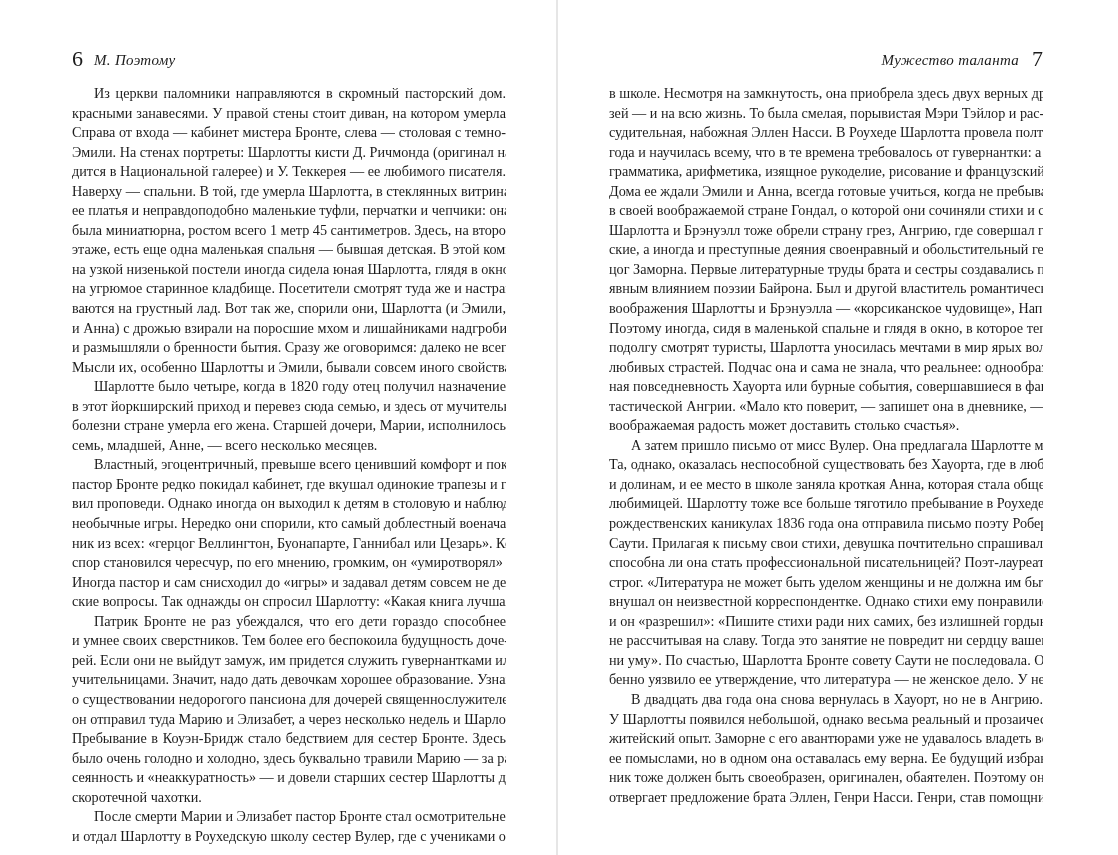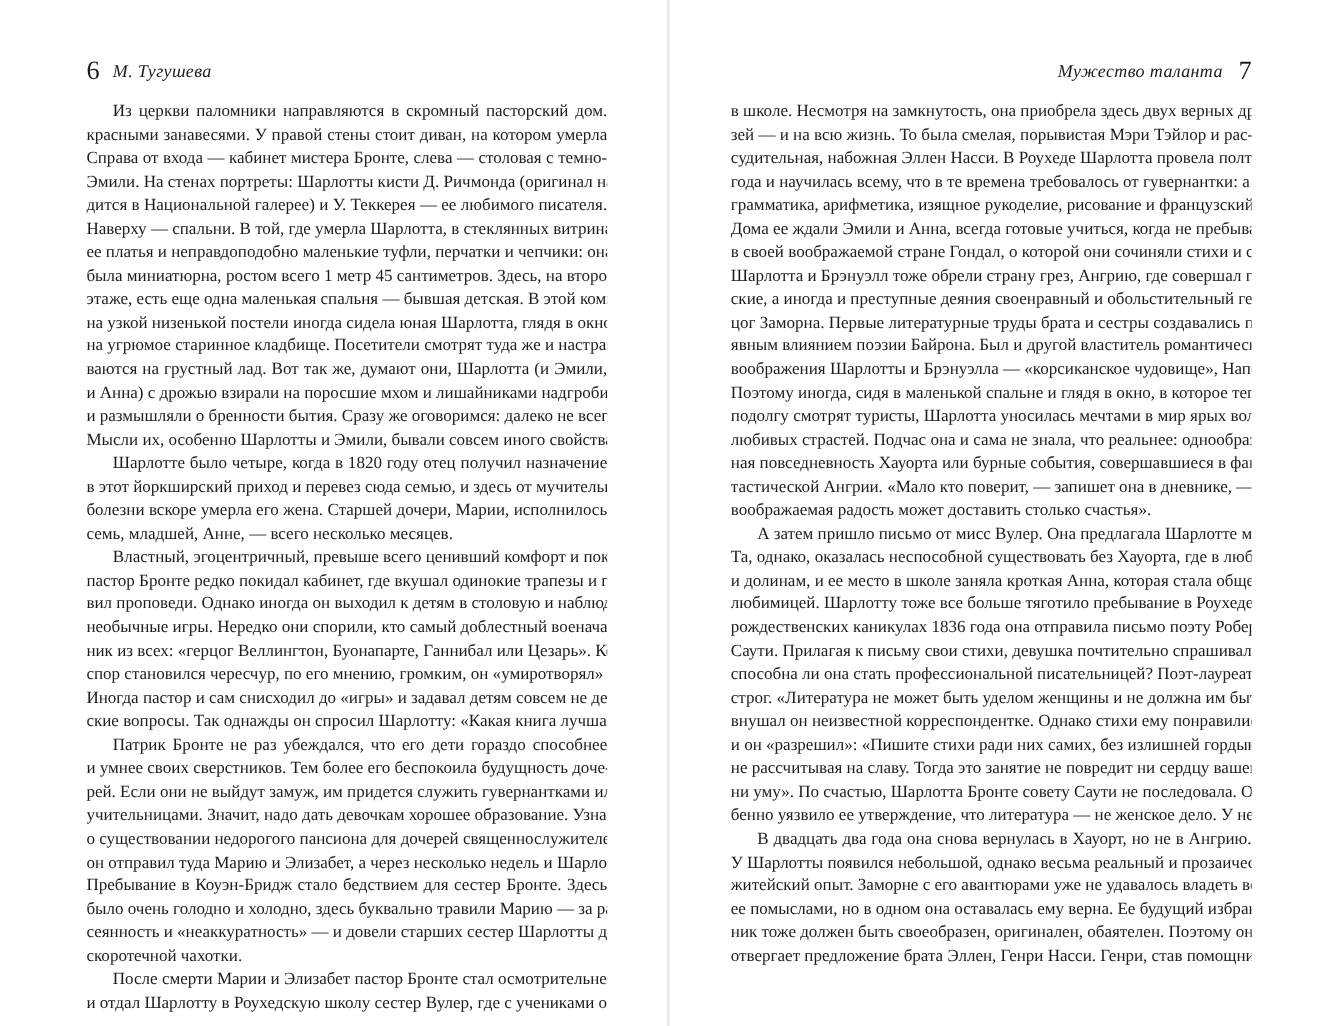--- a/index.html
+++ b/index.html
@@ -29,41 +29,41 @@
 </style>
 </head>
 <body>
 
 <div class="spread">
   <div class="gutter"></div>
 
   <div class="page left">
     <div class="header">
       <span class="pnum">6</span>
-      <span class="htitle">М. Тугушева</span>
+      <span class="htitle">М. Поэтому</span>
     </div>
     <div class="body" id="left-body">
         <span class="line indent">Из церкви паломники направляются в скромный пасторский дом.</span>
         <span class="line">красными занавесями. У правой стены стоит диван, на котором умерла</span>
         <span class="line">Справа от входа — кабинет мистера Бронте, слева — столовая с темно-</span>
         <span class="line">Эмили. На стенах портреты: Шарлотты кисти Д. Ричмонда (оригинал нахо-</span>
         <span class="line">дится в Национальной галерее) и У. Теккерея — ее любимого писателя.</span>
         <span class="line">Наверху — спальни. В той, где умерла Шарлотта, в стеклянных витринах</span>
         <span class="line">ее платья и неправдоподобно маленькие туфли, перчатки и чепчики: она</span>
         <span class="line">была миниатюрна, ростом всего 1 метр 45 сантиметров. Здесь, на втором</span>
         <span class="line">этаже, есть еще одна маленькая спальня — бывшая детская. В этой комнате</span>
         <span class="line">на узкой низенькой постели иногда сидела юная Шарлотта, глядя в окно</span>
         <span class="line">на угрюмое старинное кладбище. Посетители смотрят туда же и настраи-</span>
-        <span class="line">ваются на грустный лад. Вот так же, думают они, Шарлотта (и Эмили,</span>
+        <span class="line">ваются на грустный лад. Вот так же, спорили они, Шарлотта (и Эмили,</span>
         <span class="line">и Анна) с дрожью взирали на поросшие мхом и лишайниками надгробия</span>
         <span class="line">и размышляли о бренности бытия. Сразу же оговоримся: далеко не всегда.</span>
         <span class="line last">Мысли их, особенно Шарлотты и Эмили, бывали совсем иного свойства.</span>
         <span class="line indent">Шарлотте было четыре, когда в 1820 году отец получил назначение</span>
         <span class="line">в этот йоркширский приход и перевез сюда семью, и здесь от мучительной</span>
-        <span class="line">болезни вскоре умерла его жена. Старшей дочери, Марии, исполнилось</span>
+        <span class="line">болезни стране умерла его жена. Старшей дочери, Марии, исполнилось</span>
         <span class="line last">семь, младшей, Анне, — всего несколько месяцев.</span>
         <span class="line indent">Властный, эгоцентричный, превыше всего ценивший комфорт и покой,</span>
         <span class="line">пастор Бронте редко покидал кабинет, где вкушал одинокие трапезы и гото-</span>
         <span class="line">вил проповеди. Однако иногда он выходил к детям в столовую и наблюдал их</span>
         <span class="line">необычные игры. Нередко они спорили, кто самый доблестный военачаль-</span>
         <span class="line">ник из всех: «герцог Веллингтон, Буонапарте, Ганнибал или Цезарь». Когда</span>
         <span class="line">спор становился чересчур, по его мнению, громким, он «умиротворял» их.</span>
         <span class="line">Иногда пастор и сам снисходил до «игры» и задавал детям совсем не дет-</span>
         <span class="line">ские вопросы. Так однажды он спросил Шарлотту: «Какая книга лучшая</span>
         <span class="line indent">Патрик Бронте не раз убеждался, что его дети гораздо способнее</span>

